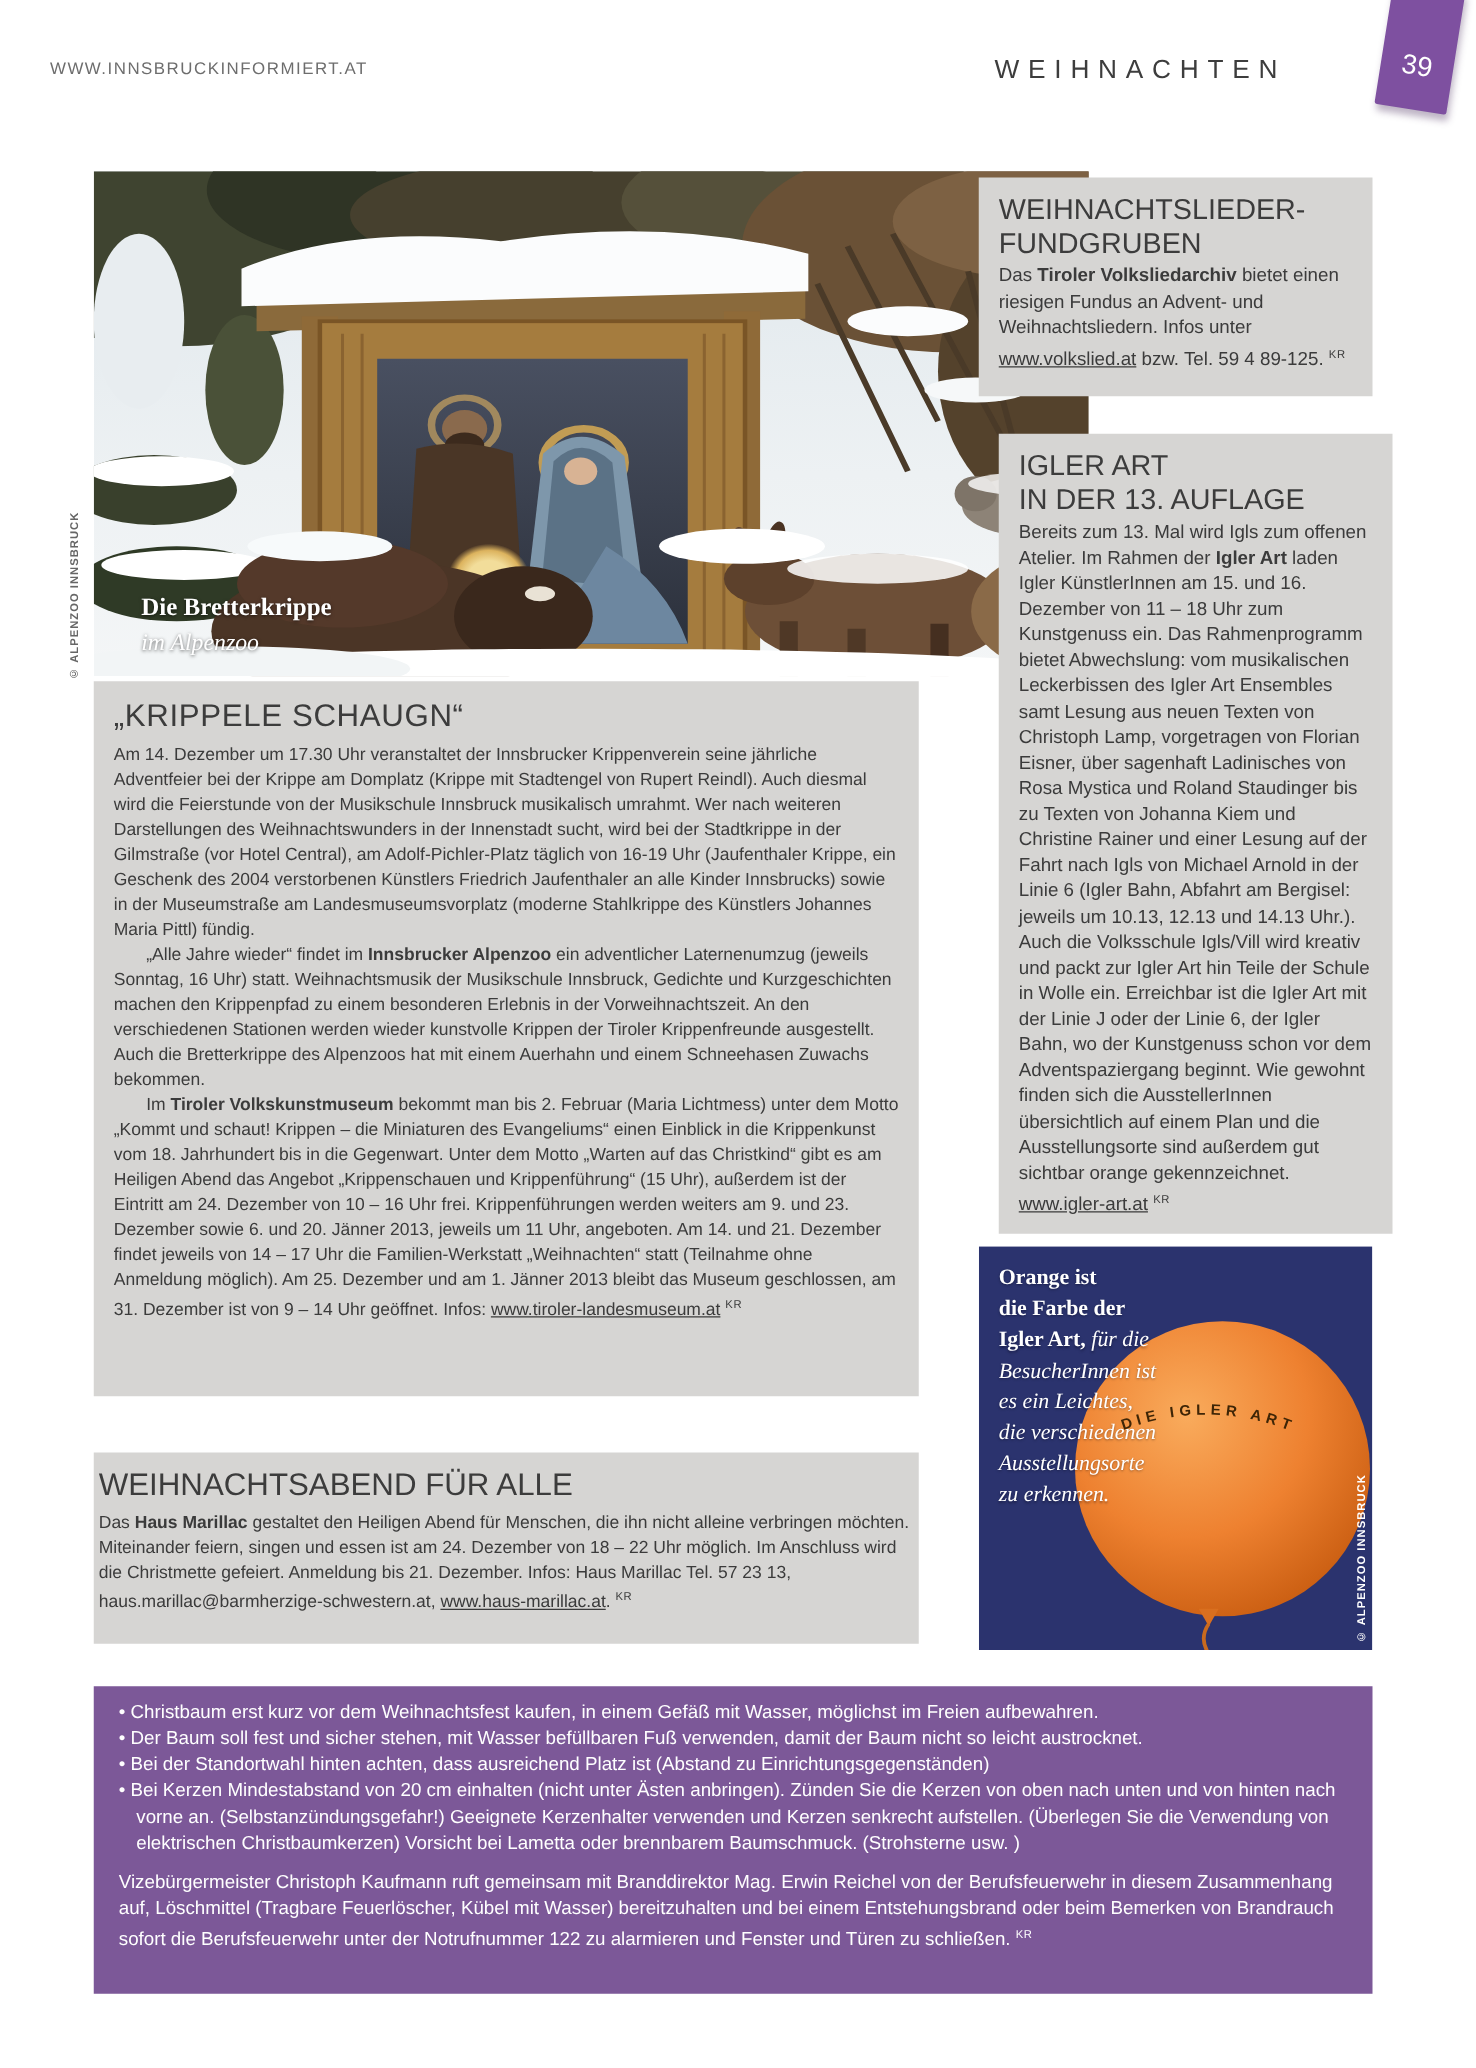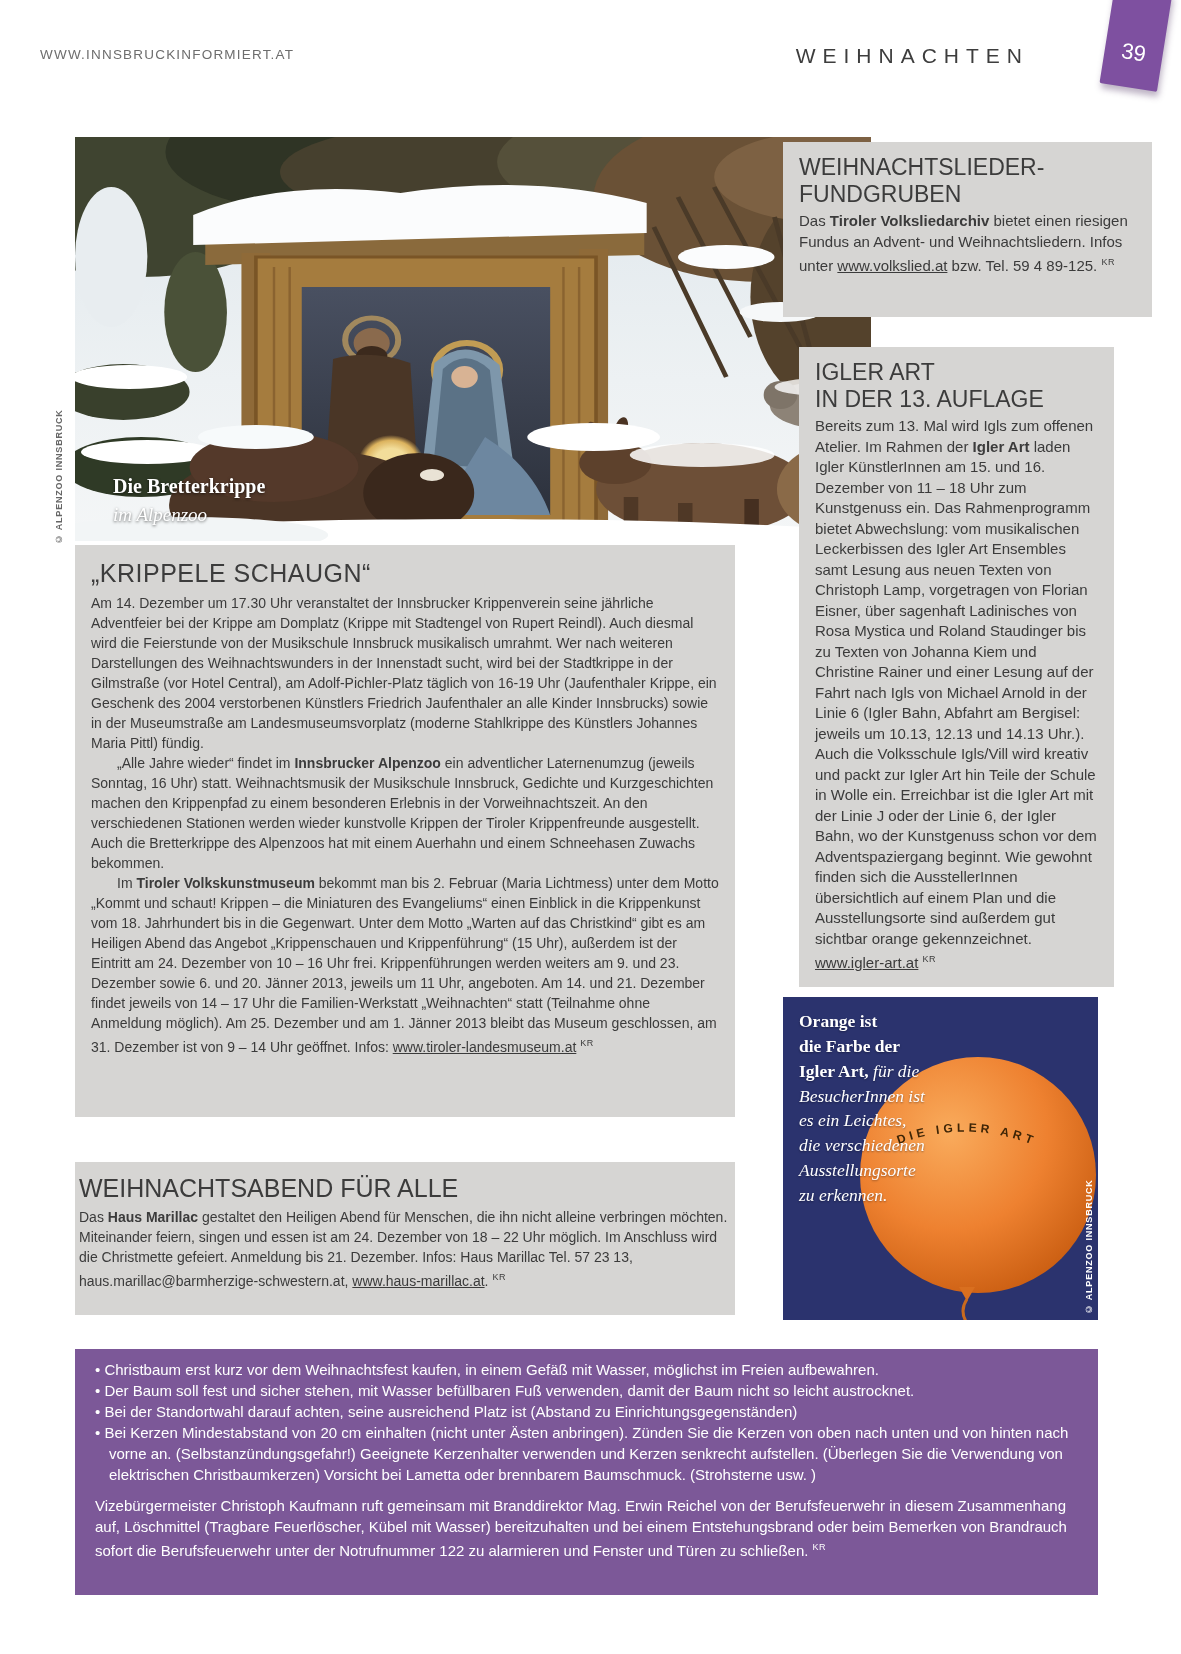--- a/index.html
+++ b/index.html
@@ -18,21 +18,21 @@
   
   .graybox{position:absolute;background:#d6d5d3;box-sizing:border-box;}
   .graybox h2{margin:0 0 6px 0;font-weight:400;color:#3c3c3c;}
   .graybox p{margin:0;color:#3b3b3b;}
   .box-krippele{left:75px;top:545px;width:660px;height:572px;padding:14px 16px;}
   .box-krippele h2{font-size:25px;letter-spacing:.5px;margin-bottom:5px;}
   .box-krippele p, .box-abend p{font-size:14px;line-height:20px;}
   .indent{text-indent:26px;}
   .box-abend{left:75px;top:1162px;width:660px;height:153px;padding:12px 4px;}
   .box-abend h2{font-size:25px;margin-bottom:4px;}
-  .box-lieder{left:783px;top:142px;width:369px;height:175px;padding:12px 16px;}
+  .box-lieder{left:783px;top:142px;width:315px;height:175px;padding:12px 16px;}
   .box-igler{left:783px;top:347px;width:315px;height:640px;padding:12px 16px;margin-left:16px;}
   .box-lieder h2,.box-igler h2{font-size:23px;line-height:27px;margin-bottom:3px;}
   .box-lieder p,.box-igler p{font-size:15px;line-height:20.5px;}
   
   .rt-b{font-weight:700;}
   .rt-i{font-style:italic;}
   .rt-u{text-decoration:underline;}
   .rt-sup{font-size:9px;vertical-align:super;letter-spacing:.5px;}
   
   .photo-main{position:absolute;left:75px;top:137px;width:796px;height:404px;margin:0;overflow:hidden;}
@@ -225,17 +225,17 @@
 
 <section class="graybox box-abend">
   <h2>WEIHNACHTSABEND FÜR ALLE</h2>
   <p><span>Das </span><span class="rt-b">Haus Marillac</span><span> gestaltet den Heiligen Abend für Menschen, die ihn nicht alleine verbringen möchten. Miteinander feiern, singen und essen ist am 24. Dezember von 18 – 22 Uhr möglich. Im Anschluss wird die Christmette gefeiert. Anmeldung bis 21. Dezember. Infos: Haus Marillac Tel. 57 23 13, haus.marillac@barmherzige-schwestern.at, </span><span class="rt-u">www.haus-marillac.at</span><span>. </span><span class="rt-sup">KR</span></p>
 </section>
 
 <section class="purplebox box-sicherheit">
   <ul>
     <li><span>Christbaum erst kurz vor dem Weihnachtsfest kaufen, in einem Gefäß mit Wasser, möglichst im Freien aufbewahren.</span></li>
     <li><span>Der Baum soll fest und sicher stehen, mit Wasser befüllbaren Fuß verwenden, damit der Baum nicht so leicht austrocknet.</span></li>
-    <li><span>Bei der Standortwahl darauf achten, seine ausreichend Platz ist (Abstand zu Einrichtungsgegenständen)</span></li>
+    <li><span>Bei der Standortwahl hinten achten, dass ausreichend Platz ist (Abstand zu Einrichtungsgegenständen)</span></li>
     <li><span>Bei Kerzen Mindestabstand von 20 cm einhalten (nicht unter Ästen anbringen). Zünden Sie die Kerzen von oben nach unten und von hinten nach vorne an. (Selbstanzündungsgefahr!) Geeignete Kerzenhalter verwenden und Kerzen senkrecht aufstellen. (Überlegen Sie die Verwendung von elektrischen Christbaumkerzen) Vorsicht bei Lametta oder brennbarem Baumschmuck. (Strohsterne usw. )</span></li>
   </ul>
   <p class="foot"><span>Vizebürgermeister Christoph Kaufmann ruft gemeinsam mit Branddirektor Mag. Erwin Reichel von der Berufsfeuerwehr in diesem Zusammenhang auf, Löschmittel (Tragbare Feuerlöscher, Kübel mit Wasser) bereitzuhalten und bei einem Entstehungsbrand oder beim Bemerken von Brandrauch sofort die Berufsfeuerwehr unter der Notrufnummer 122 zu alarmieren und Fenster und Türen zu schließen. </span><span class="rt-sup">KR</span></p>
 </section>
 
 </body></html>

